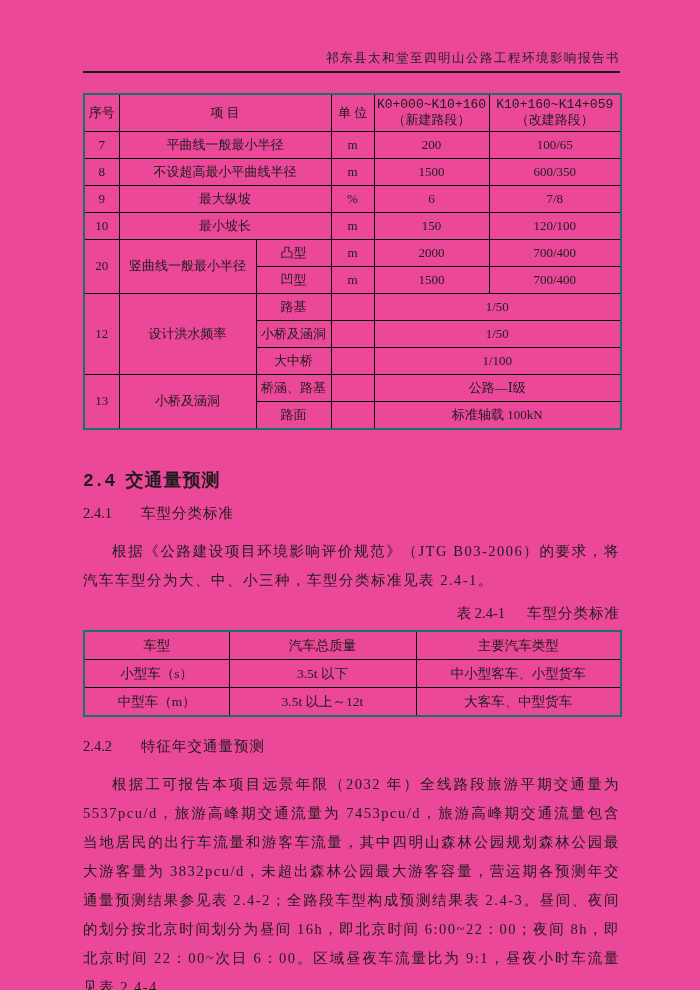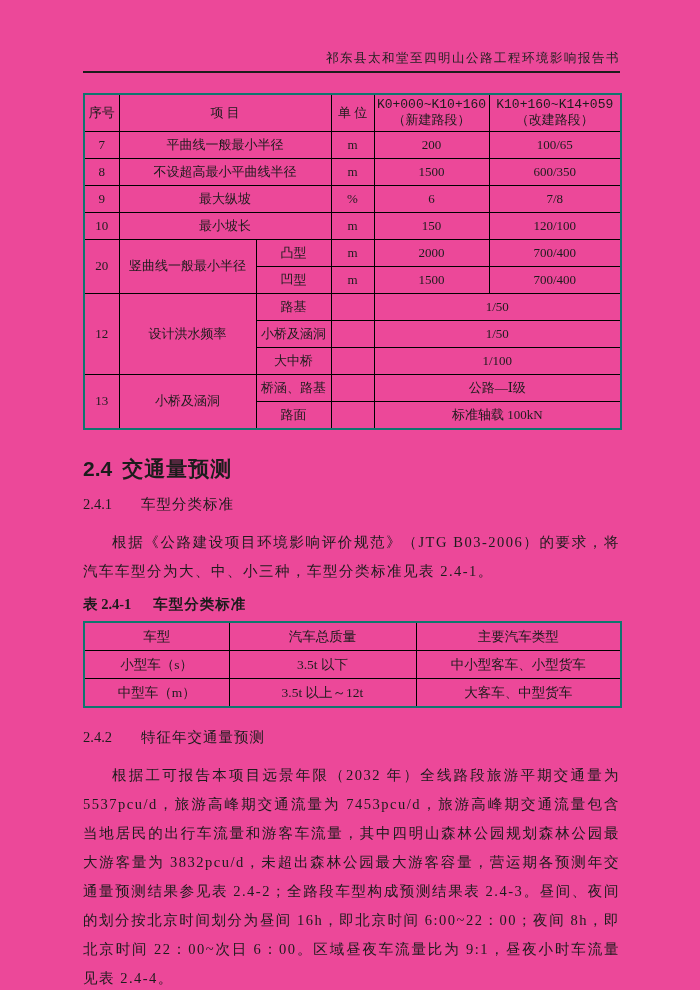--- a/index.html
+++ b/index.html
@@ -48,46 +48,46 @@
     overflow: hidden;
   }
   .t1 { margin-top: 20px; }
   .t1 td { height: 24px; }
   .t1 tr.hdr td { height: 34px; }
   .t2 { margin-top: 7px; }
   .t2 td { height: 25px; font-size: 13.5px; }
 
   
   .h-24 {
-    margin-top: 25px;
-    font-family: Liberation Sans, sans-serif;
+    margin-top: 38px;
+    font-family: Liberation Mono, monospace;
     font-weight: bold;
-    font-size: 21px;
+    font-size: 18px;
     letter-spacing: 1px;
   }
   .h-24 .sec-no { margin-right: 10px; letter-spacing: 0; }
   .h-sub {
     margin-top: 12px;
     font-size: 14.5px;
     letter-spacing: 1px;
   }
   .h-sub .sec-no { margin-right: 29px; letter-spacing: 0; }
   .para {
     margin-top: 14px;
     width: 537px;
     font-size: 14.5px;
     line-height: 29px;
     text-align: justify;
     text-indent: 2em;
     letter-spacing: 1.5px;
   }
   .tbl-caption {
     margin-top: 9px;
-    text-align: left;
-    font-weight: bold;
+    text-align: right;
+    font-weight: normal;
     font-size: 14.5px;
     letter-spacing: 1px;
   }
   .tbl-caption .cap-label { margin-right: 22px; letter-spacing: 0; }
   .seg-head div { line-height: 16px; font-family: Liberation Mono, monospace; }
 </style>
 </head>
 <body>
 
 <div class="page">

